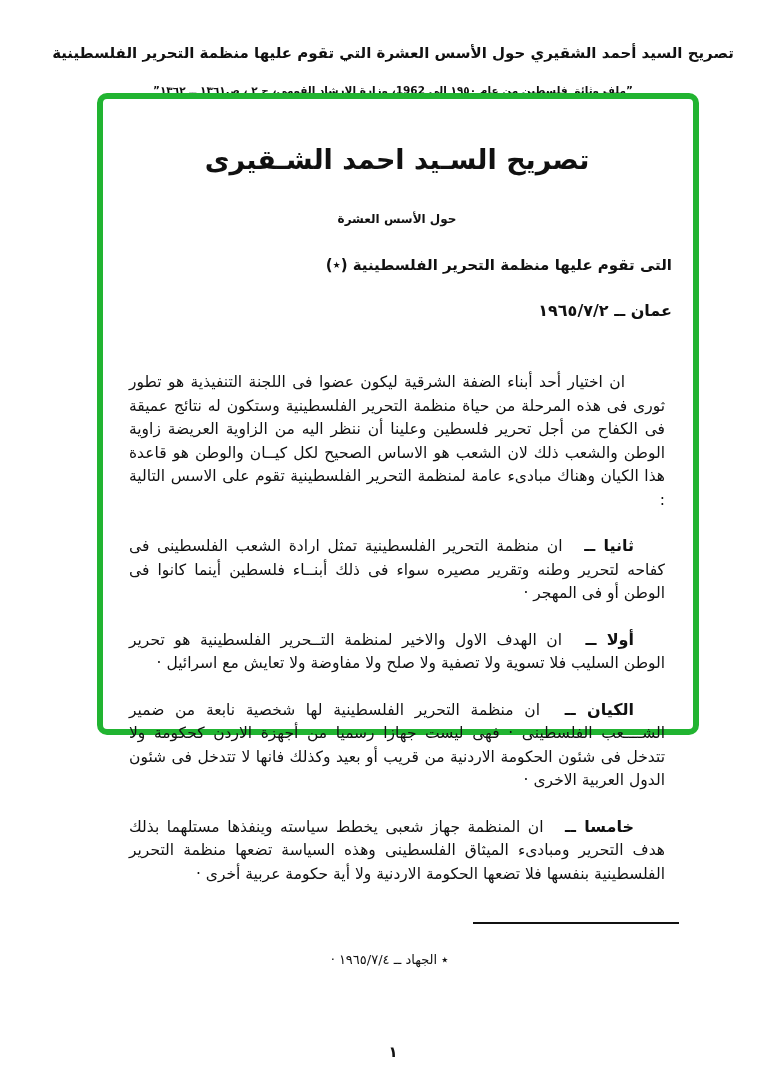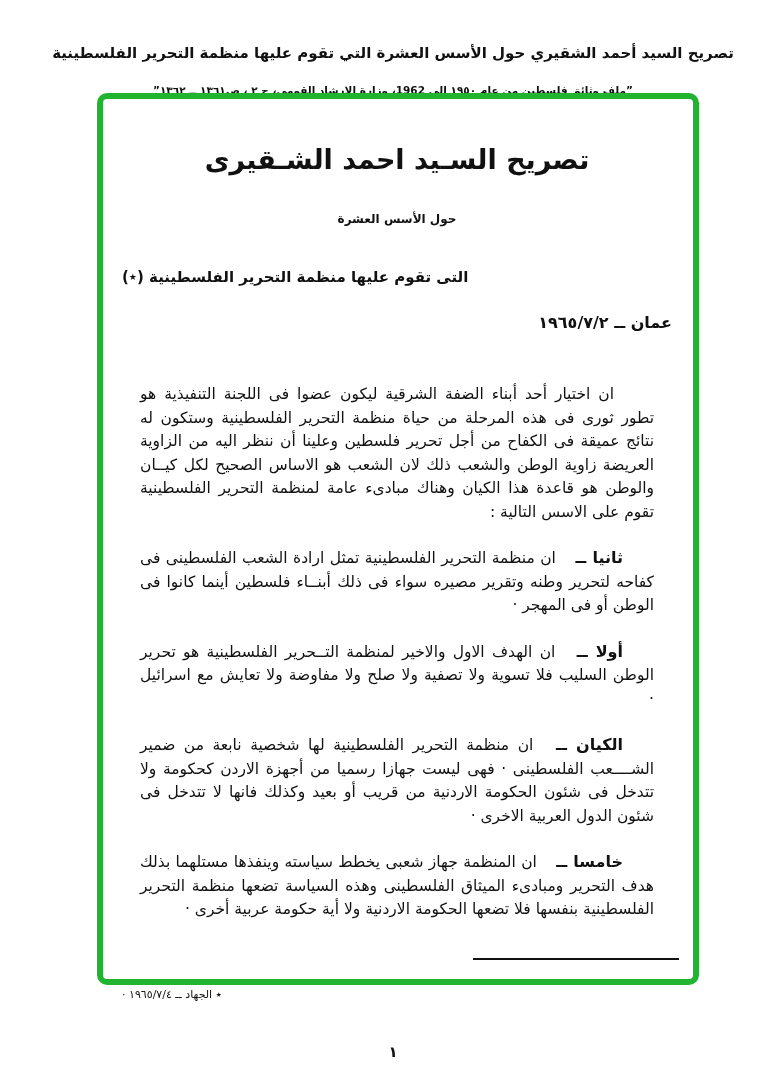--- a/index.html
+++ b/index.html
@@ -14,61 +14,61 @@
 
   
   .page-header { position: absolute; top: 16px; left: 0; right: 0; text-align: center; }
   .header-line1 { font-size: 15px; font-weight: bold; letter-spacing: 0; }
   .header-line2 { font-size: 10.5px; font-weight: bold; margin-top: 8px; }
 
   
   .doc-frame {
     position: absolute;
     left: 83px; top: 79px;
-    width: 602px; height: 892px;
+    width: 602px; height: 642px;
     border: 6px solid #21b431;
     border-radius: 10px;
     background: #ffffff;
     padding: 0 14px 0 12px;
   }
 
   .doc-title {
     margin-top: 37px;
     text-align: center;
     font-size: 27px;
     font-weight: bold;
     line-height: 34px;
   }
   .doc-subtitle1 { margin-top: 21px; text-align: center; font-size: 12px; font-weight: bold; }
-  .doc-subtitle2 { margin-top: 28px; text-align: left; font-size: 15px; font-weight: bold; }
+  .doc-subtitle2 { margin-top: 16px; text-align: right; font-size: 15px; font-weight: bold; }
   .doc-dateline  { margin-top: 13px; font-size: 16px; font-weight: bold; }
 
   .doc-body { margin-top: 22px; }
   .doc-body p {
     font-size: 15.5px;
     line-height: 23.5px;
     text-align: justify;
     text-justify: inter-word;
-    margin: 8px 11px;
+    margin: 8px 0;
   }
   .intro { text-indent: 40px; }
   .clause { text-indent: 24px; }
   .clause .clause-label { font-weight: bold; font-size: 16px; }
 
   .footnote-rule {
     margin-top: 14px;
     margin-right: 0;
     width: 206px;
     border-top: 2px solid #111111;
   }
   .footnote {
     margin-top: 7px;
     padding-right: 22px;
-    font-size: 11px;
-    text-align: left;
+    font-size: 13px;
+    text-align: center;
   }
 
   .page-number {
     position: absolute;
     bottom: 24px; left: 0; right: 0;
     text-align: center;
     font-size: 15px;
     font-weight: bold;
   }
 </style>

